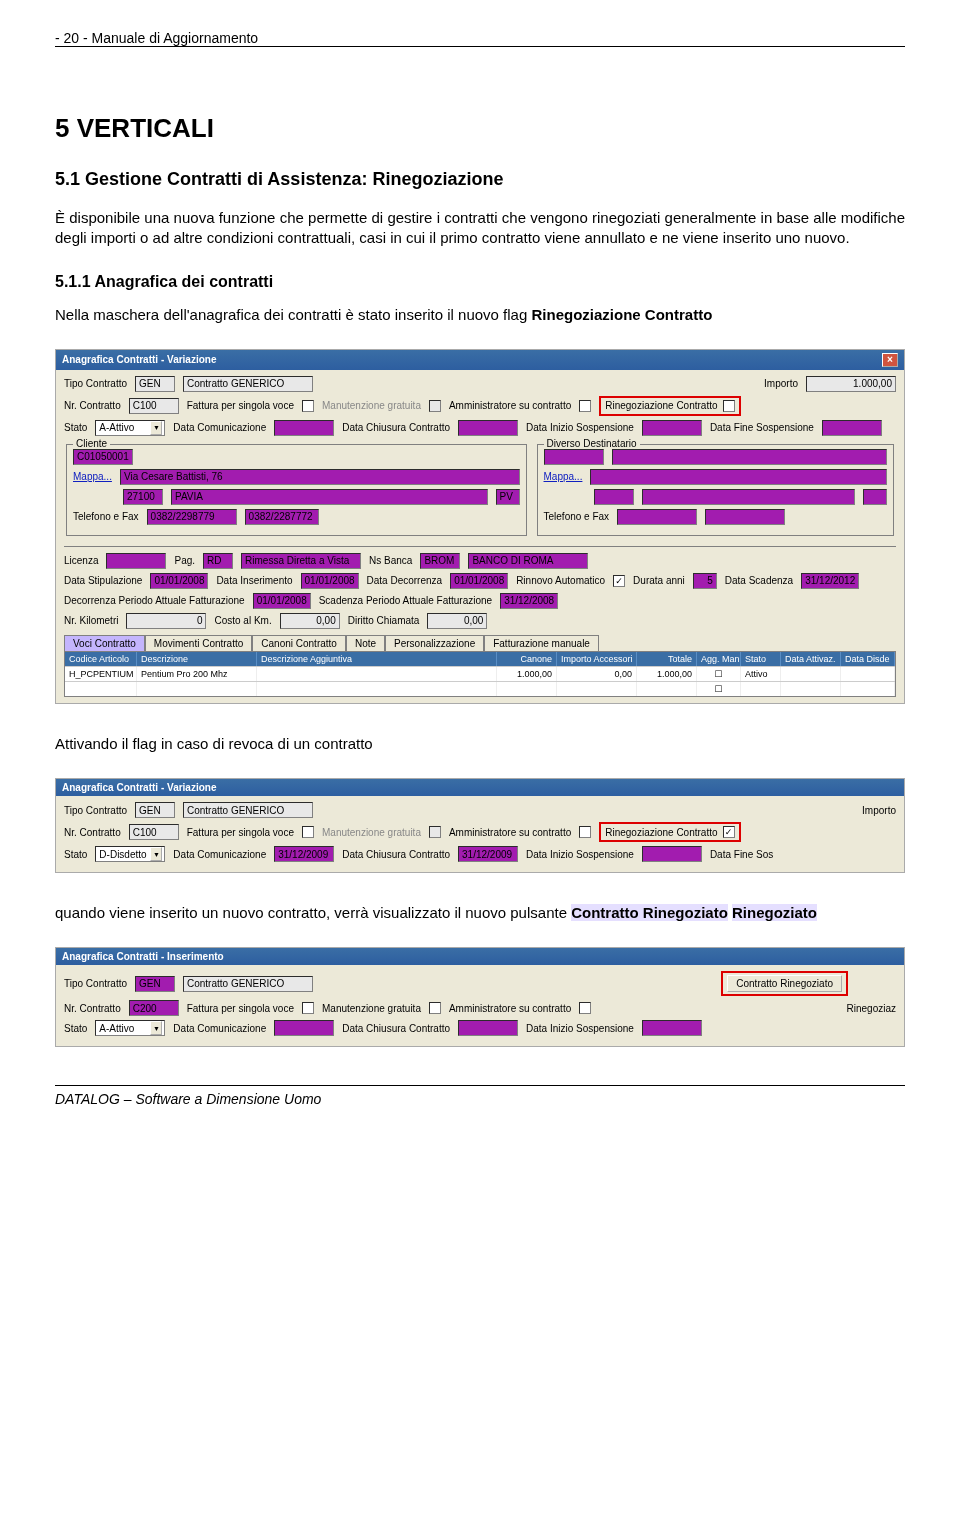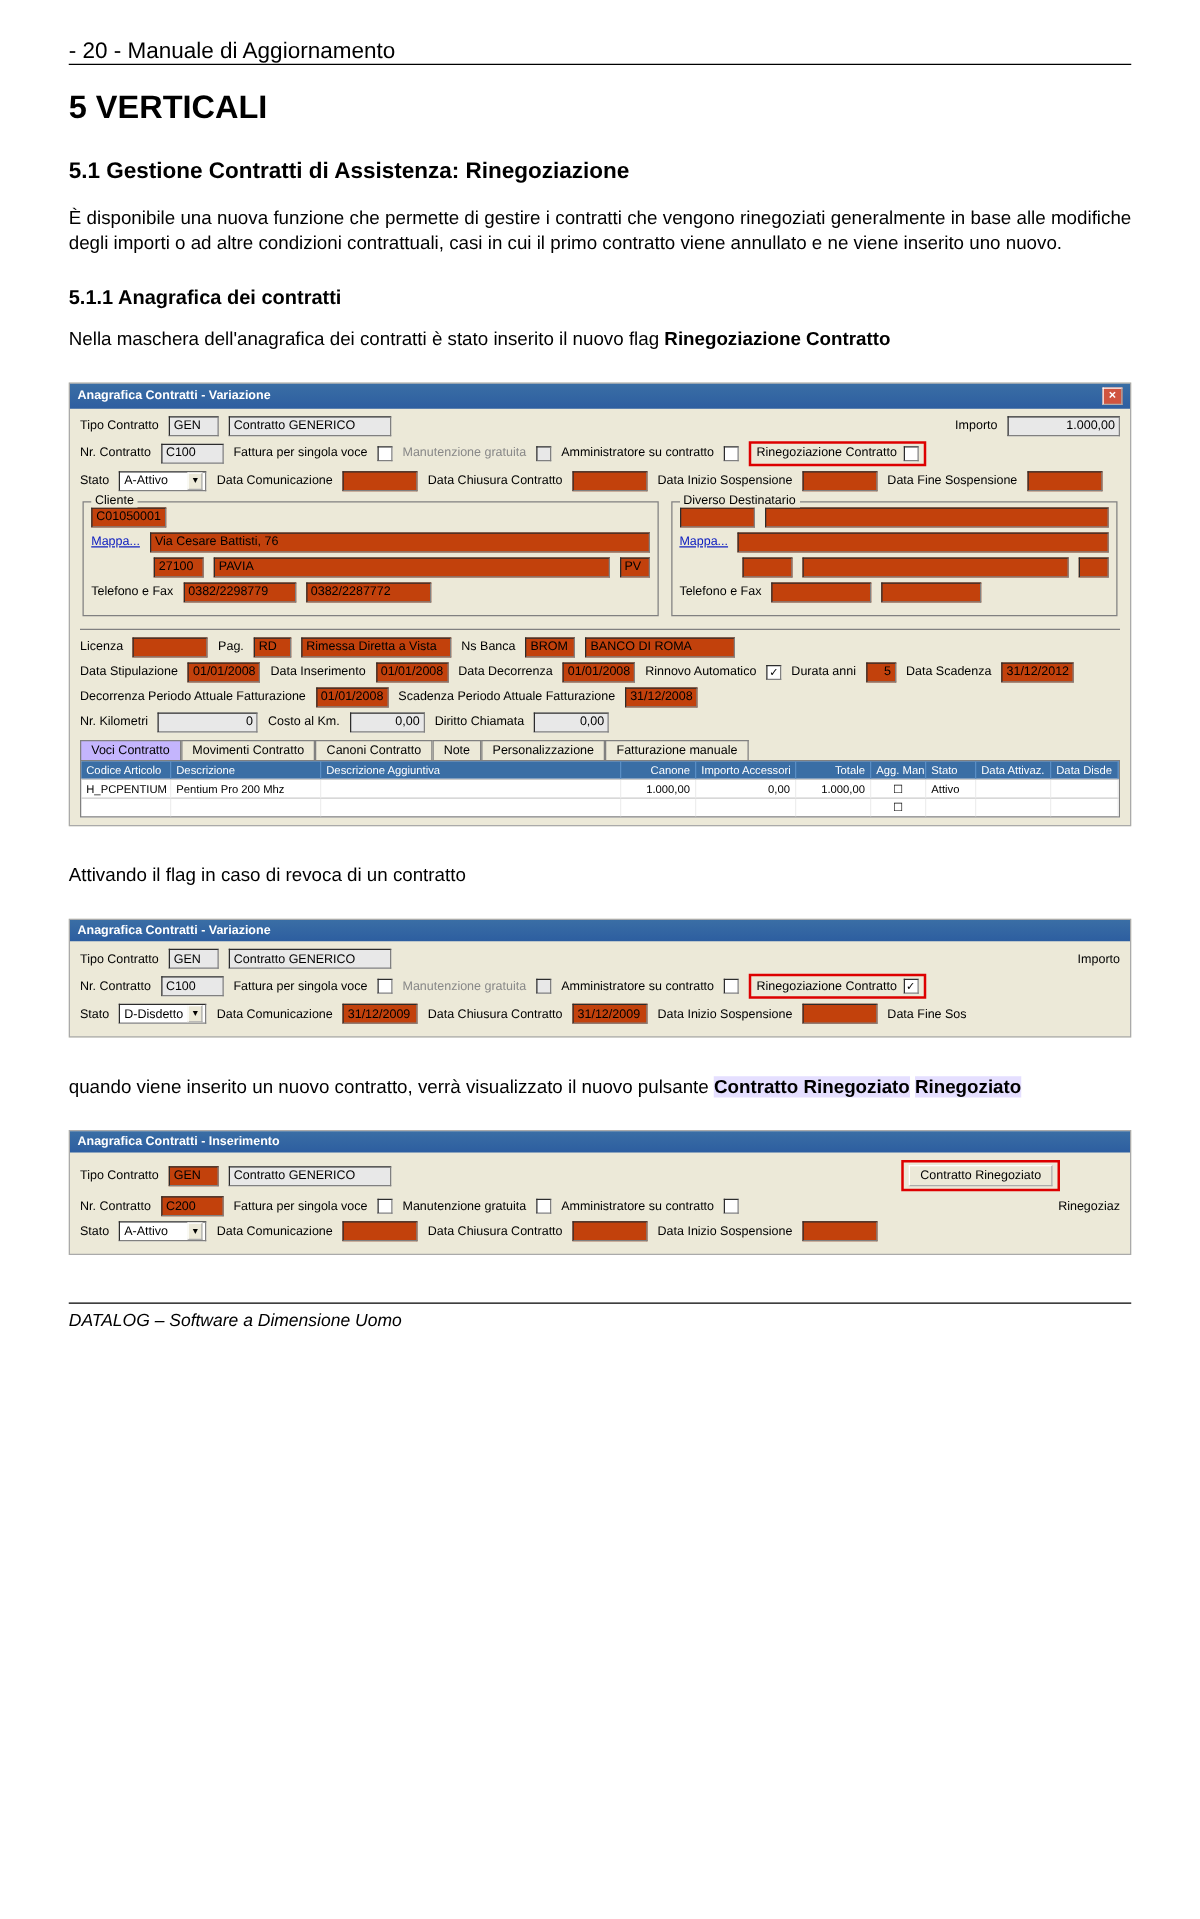--- a/index.html
+++ b/index.html
@@ -1,31 +1,31 @@
 <!DOCTYPE html>
 <html><head>
 <meta charset="utf-8">
 <style>
   * { box-sizing: border-box; margin: 0; padding: 0; }
   body { font-family: Arial, sans-serif; background: #fff; width: 960px; margin: 0 auto; color: #000; }
   .page { padding: 30px 55px; }
   .header-line { border-bottom: 1px solid #000; margin-bottom: 5px; }
-  .page-header { font-size: 18px; margin-bottom: 18px; }
+  .page-header { font-size: 14px; margin-bottom: 66px; }
   .h1 { font-size: 26px; font-weight: bold; margin-bottom: 25px; }
   .h2 { font-size: 18px; font-weight: bold; margin-bottom: 18px; }
   .h3 { font-size: 16px; font-weight: bold; margin-bottom: 14px; }
   .para { font-size: 15px; line-height: 1.35; margin-bottom: 24px; text-align: justify; }
   .para .bold { font-weight: bold; }
   .screenshot { border: 1px solid #aaa; background: #ece9d8; margin-bottom: 30px; font-family: "Tahoma", sans-serif; font-size: 10px; }
   .titlebar { background: linear-gradient(#3a6ea5, #2d5ea0); color: #fff; font-weight: bold; padding: 3px 6px; display: flex; justify-content: space-between; align-items: center; }
   .titlebar .closebox { width: 16px; height: 14px; background: #d0543f; display: flex; align-items: center; justify-content: center; color: #fff; font-size: 10px; border: 1px outset #fff; }
   .formbody { padding: 6px 8px; }
   .row { display: flex; gap: 8px; align-items: center; margin-bottom: 4px; flex-wrap: nowrap; }
   .lbl { font-size: 10px; white-space: nowrap; }
-  .fld { background: #c2410c; border: 1px inset #808080; height: 16px; padding: 1px 3px; font-size: 10px; display: inline-flex; align-items: center; }
+  .fld { background: #a21caf; border: 1px inset #808080; height: 16px; padding: 1px 3px; font-size: 10px; display: inline-flex; align-items: center; }
   .fld.disabled { background: #e8e8e8; }
   .combo { background: #fff; border: 1px inset #808080; height: 16px; padding: 1px 14px 1px 3px; font-size: 10px; position: relative; display: inline-flex; align-items: center; text-align: right; }
   .combo::after { content: "▼"; position: absolute; right: 2px; font-size: 7px; background: #ece9d8; border: 1px outset #fff; width: 10px; height: 12px; display: flex; align-items: center; justify-content: center; }
   .chk { width: 12px; height: 12px; background: #fff; border: 1px inset #808080; display: inline-flex; align-items: center; justify-content: center; font-size: 9px; }
   .chk.checked::after { content: "✓"; }
   .redbox { border: 2px solid #d00; padding: 2px 4px; display: inline-flex; align-items: center; gap: 5px; }
   .section-divider { border-top: 1px solid #808080; margin: 6px 0; }
   .fieldset { border: 1px solid #808080; padding: 4px 6px 6px; margin: 4px 2px; position: relative; }
   .fieldset .legend { position: absolute; top: -7px; left: 6px; background: #ece9d8; padding: 0 3px; font-size: 10px; }
   .link { color: #1020c0; text-decoration: underline; cursor: pointer; font-size: 10px; }
@@ -118,21 +118,21 @@
           </div>
           <div class="row">
             <span style="width:42px"></span>
             <span class="fld" style="width:40px">27100</span>
             <span class="fld" style="flex:1">PAVIA</span>
             <span class="fld" style="width:24px">PV</span>
           </div>
           <div class="row">
             <span class="lbl">Telefono e Fax</span>
             <span class="fld" style="width:90px">0382/2298779</span>
-            <span class="fld" style="width:100px">0382/2287772</span>
+            <span class="fld" style="width:74px">0382/2287772</span>
           </div>
         </div>
         <div class="fieldset" style="flex:1">
           <span class="legend">Diverso Destinatario</span>
           <div class="row">
               <span class="fld" style="width:60px"></span>
               <span class="fld" style="flex:1"></span>
             </div>
           <div class="row">
               <span class="link">Mappa...</span>

